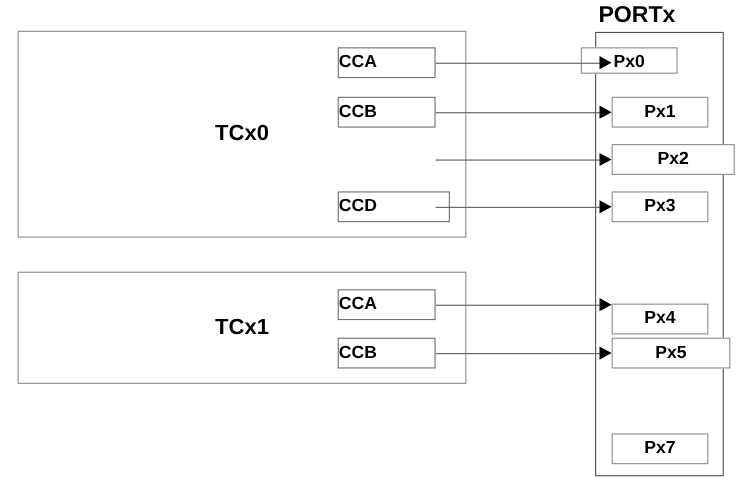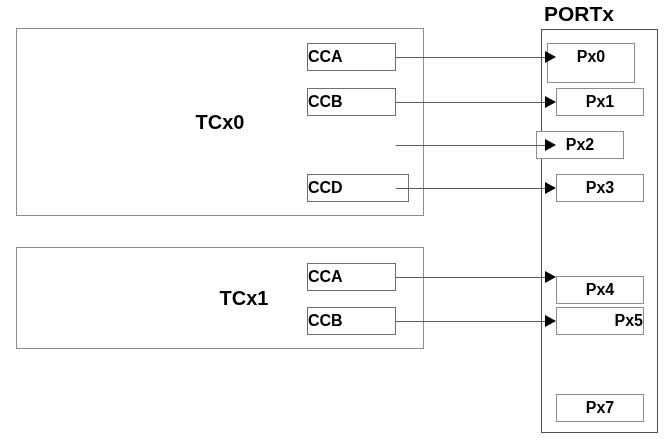--- a/index.html
+++ b/index.html
@@ -61,41 +61,41 @@
     border-bottom:6px solid transparent;
     border-left:11px solid var(--arrow,#000);
   }
 </style>
 </head>
 <body>
 
 <div id="canvas" style="--bg: #ffffff; --text: #000000; --timer-border: #8c8c8c; --channel-border: #6e6e6e; --port-border: #4f4f4f; --pin-border: #8c8c8c; --connector: #5a5a5a; --arrow: #000000;">
     <div class="abs port-title" style="left: 544px; top: 2px;">PORTx</div>
     <div class="abs port-box" style="left: 541px; top: 29px; width: 117px; height: 404px;"></div>
-    <div class="abs pin-box" style="left: 547px; top: 43px; width: 88px; height: 40px;">Px0</div>
+    <div class="abs pin-box" style="left: 528px; top: 43px; width: 88px; height: 24px;">Px0</div>
     <div class="abs pin-box" style="left: 556px; top: 88px; width: 88px; height: 28px;">Px1</div>
-    <div class="abs pin-box" style="left: 536px; top: 131px; width: 88px; height: 28px;">Px2</div>
+    <div class="abs pin-box" style="left: 556px; top: 131px; width: 112px; height: 28px;">Px2</div>
     <div class="abs pin-box" style="left: 556px; top: 174px; width: 88px; height: 28px;">Px3</div>
     <div class="abs pin-box" style="left: 556px; top: 263px; width: 88px; height: 28px; margin-top: 13px;">Px4</div>
-    <div class="abs pin-box" style="left: 556px; top: 307px; width: 88px; height: 28px; text-align: right;">Px5</div>
+    <div class="abs pin-box" style="left: 556px; top: 307px; width: 108px; height: 28px;">Px5</div>
     <div class="abs pin-box" style="left: 556px; top: 394px; width: 88px; height: 28px;">Px7</div>
     <div class="abs timer-box" style="left: 16px; top: 28px; width: 408px; height: 188px;"></div>
     <div class="abs timer-label" style="left: 220px; top: 122px;">TCx0</div>
     <div class="abs channel-box" style="left: 307px; top: 43px; width: 89px; height: 28px;">CCA</div>
     <div class="abs connector" style="left: 396px; top: 57px; width: 150px;"></div>
     <div class="abs arrowhead" style="left: 545px; top: 51px;"></div>
     <div class="abs channel-box" style="left: 307px; top: 88px; width: 89px; height: 28px;">CCB</div>
     <div class="abs connector" style="left: 396px; top: 102px; width: 150px;"></div>
     <div class="abs arrowhead" style="left: 545px; top: 96px;"></div>
     <div class="abs connector" style="left: 396px; top: 145px; width: 150px;"></div>
     <div class="abs arrowhead" style="left: 545px; top: 139px;"></div>
     <div class="abs channel-box" style="left: 307px; top: 174px; width: 102px; height: 28px;">CCD</div>
     <div class="abs connector" style="left: 396px; top: 188px; width: 150px;"></div>
     <div class="abs arrowhead" style="left: 545px; top: 182px;"></div>
     <div class="abs timer-box" style="left: 16px; top: 247px; width: 408px; height: 102px;"></div>
-    <div class="abs timer-label" style="left: 220px; top: 298px; margin-left: 24px;">TCx1</div>
+    <div class="abs timer-label" style="left: 220px; top: 298px;">TCx1</div>
     <div class="abs channel-box" style="left: 307px; top: 263px; width: 89px; height: 28px;">CCA</div>
     <div class="abs connector" style="left: 396px; top: 277px; width: 150px;"></div>
     <div class="abs arrowhead" style="left: 545px; top: 271px;"></div>
     <div class="abs channel-box" style="left: 307px; top: 307px; width: 89px; height: 28px;">CCB</div>
     <div class="abs connector" style="left: 396px; top: 321px; width: 150px;"></div>
     <div class="abs arrowhead" style="left: 545px; top: 315px;"></div>
   </div>
 
 </body></html>

